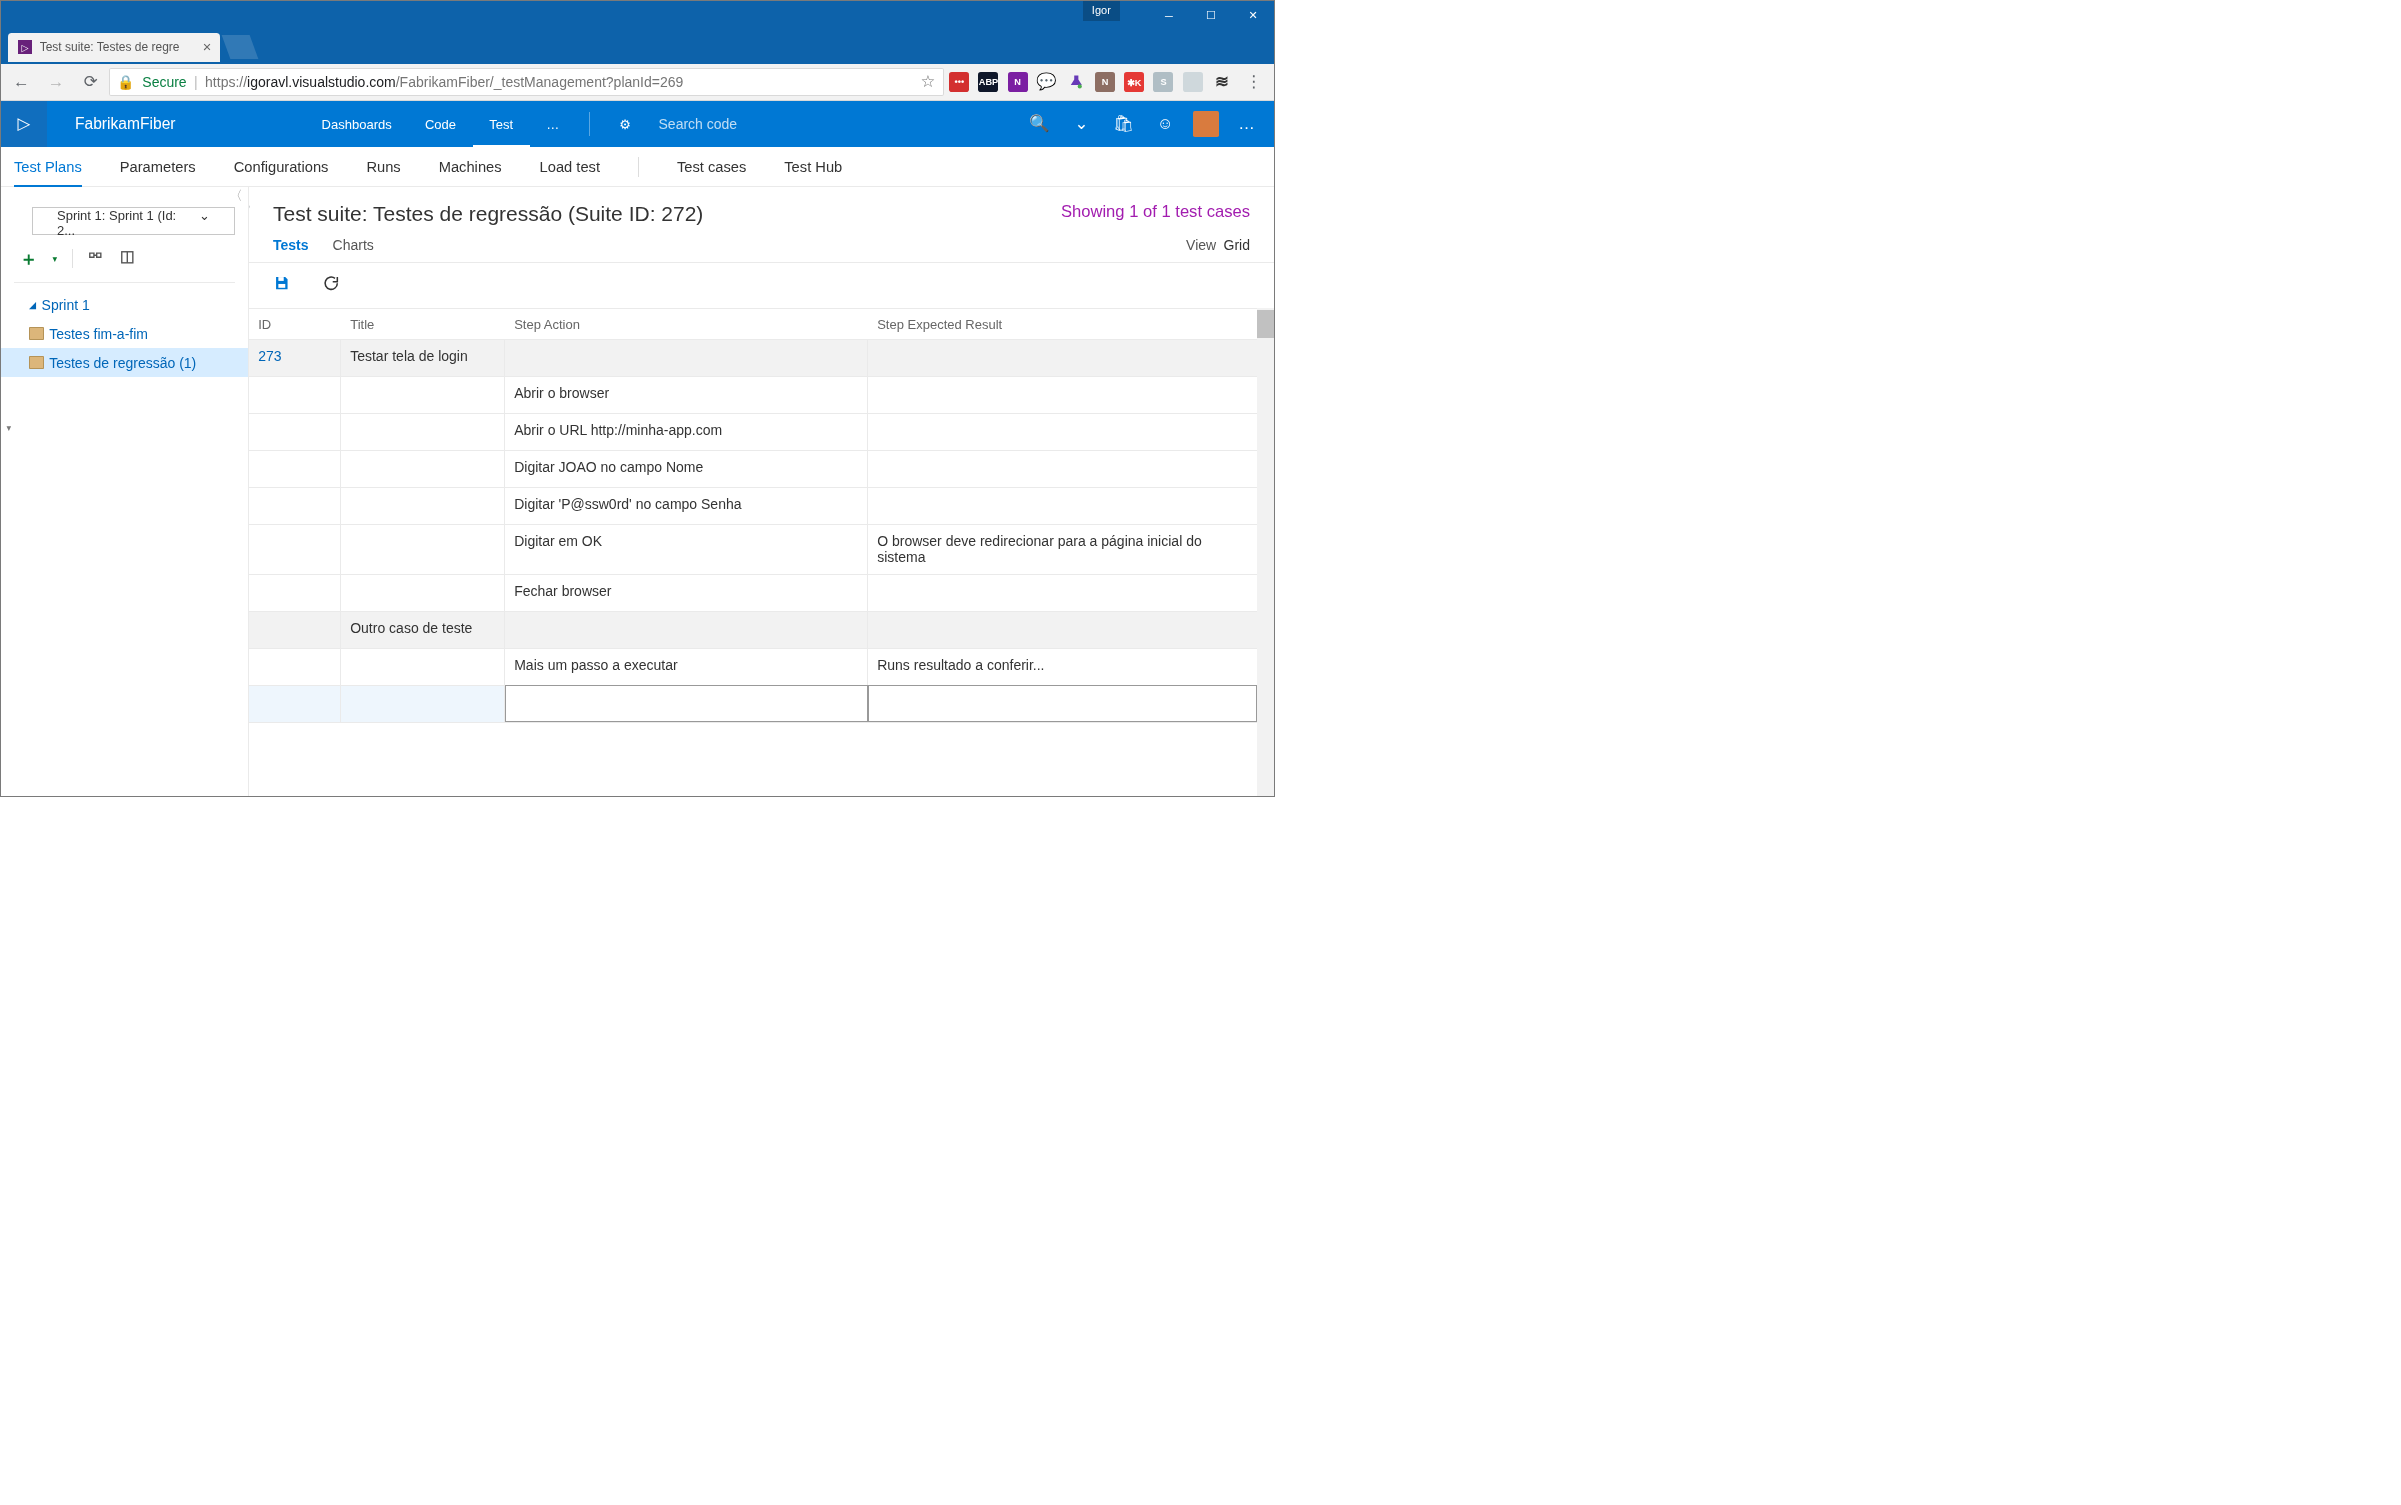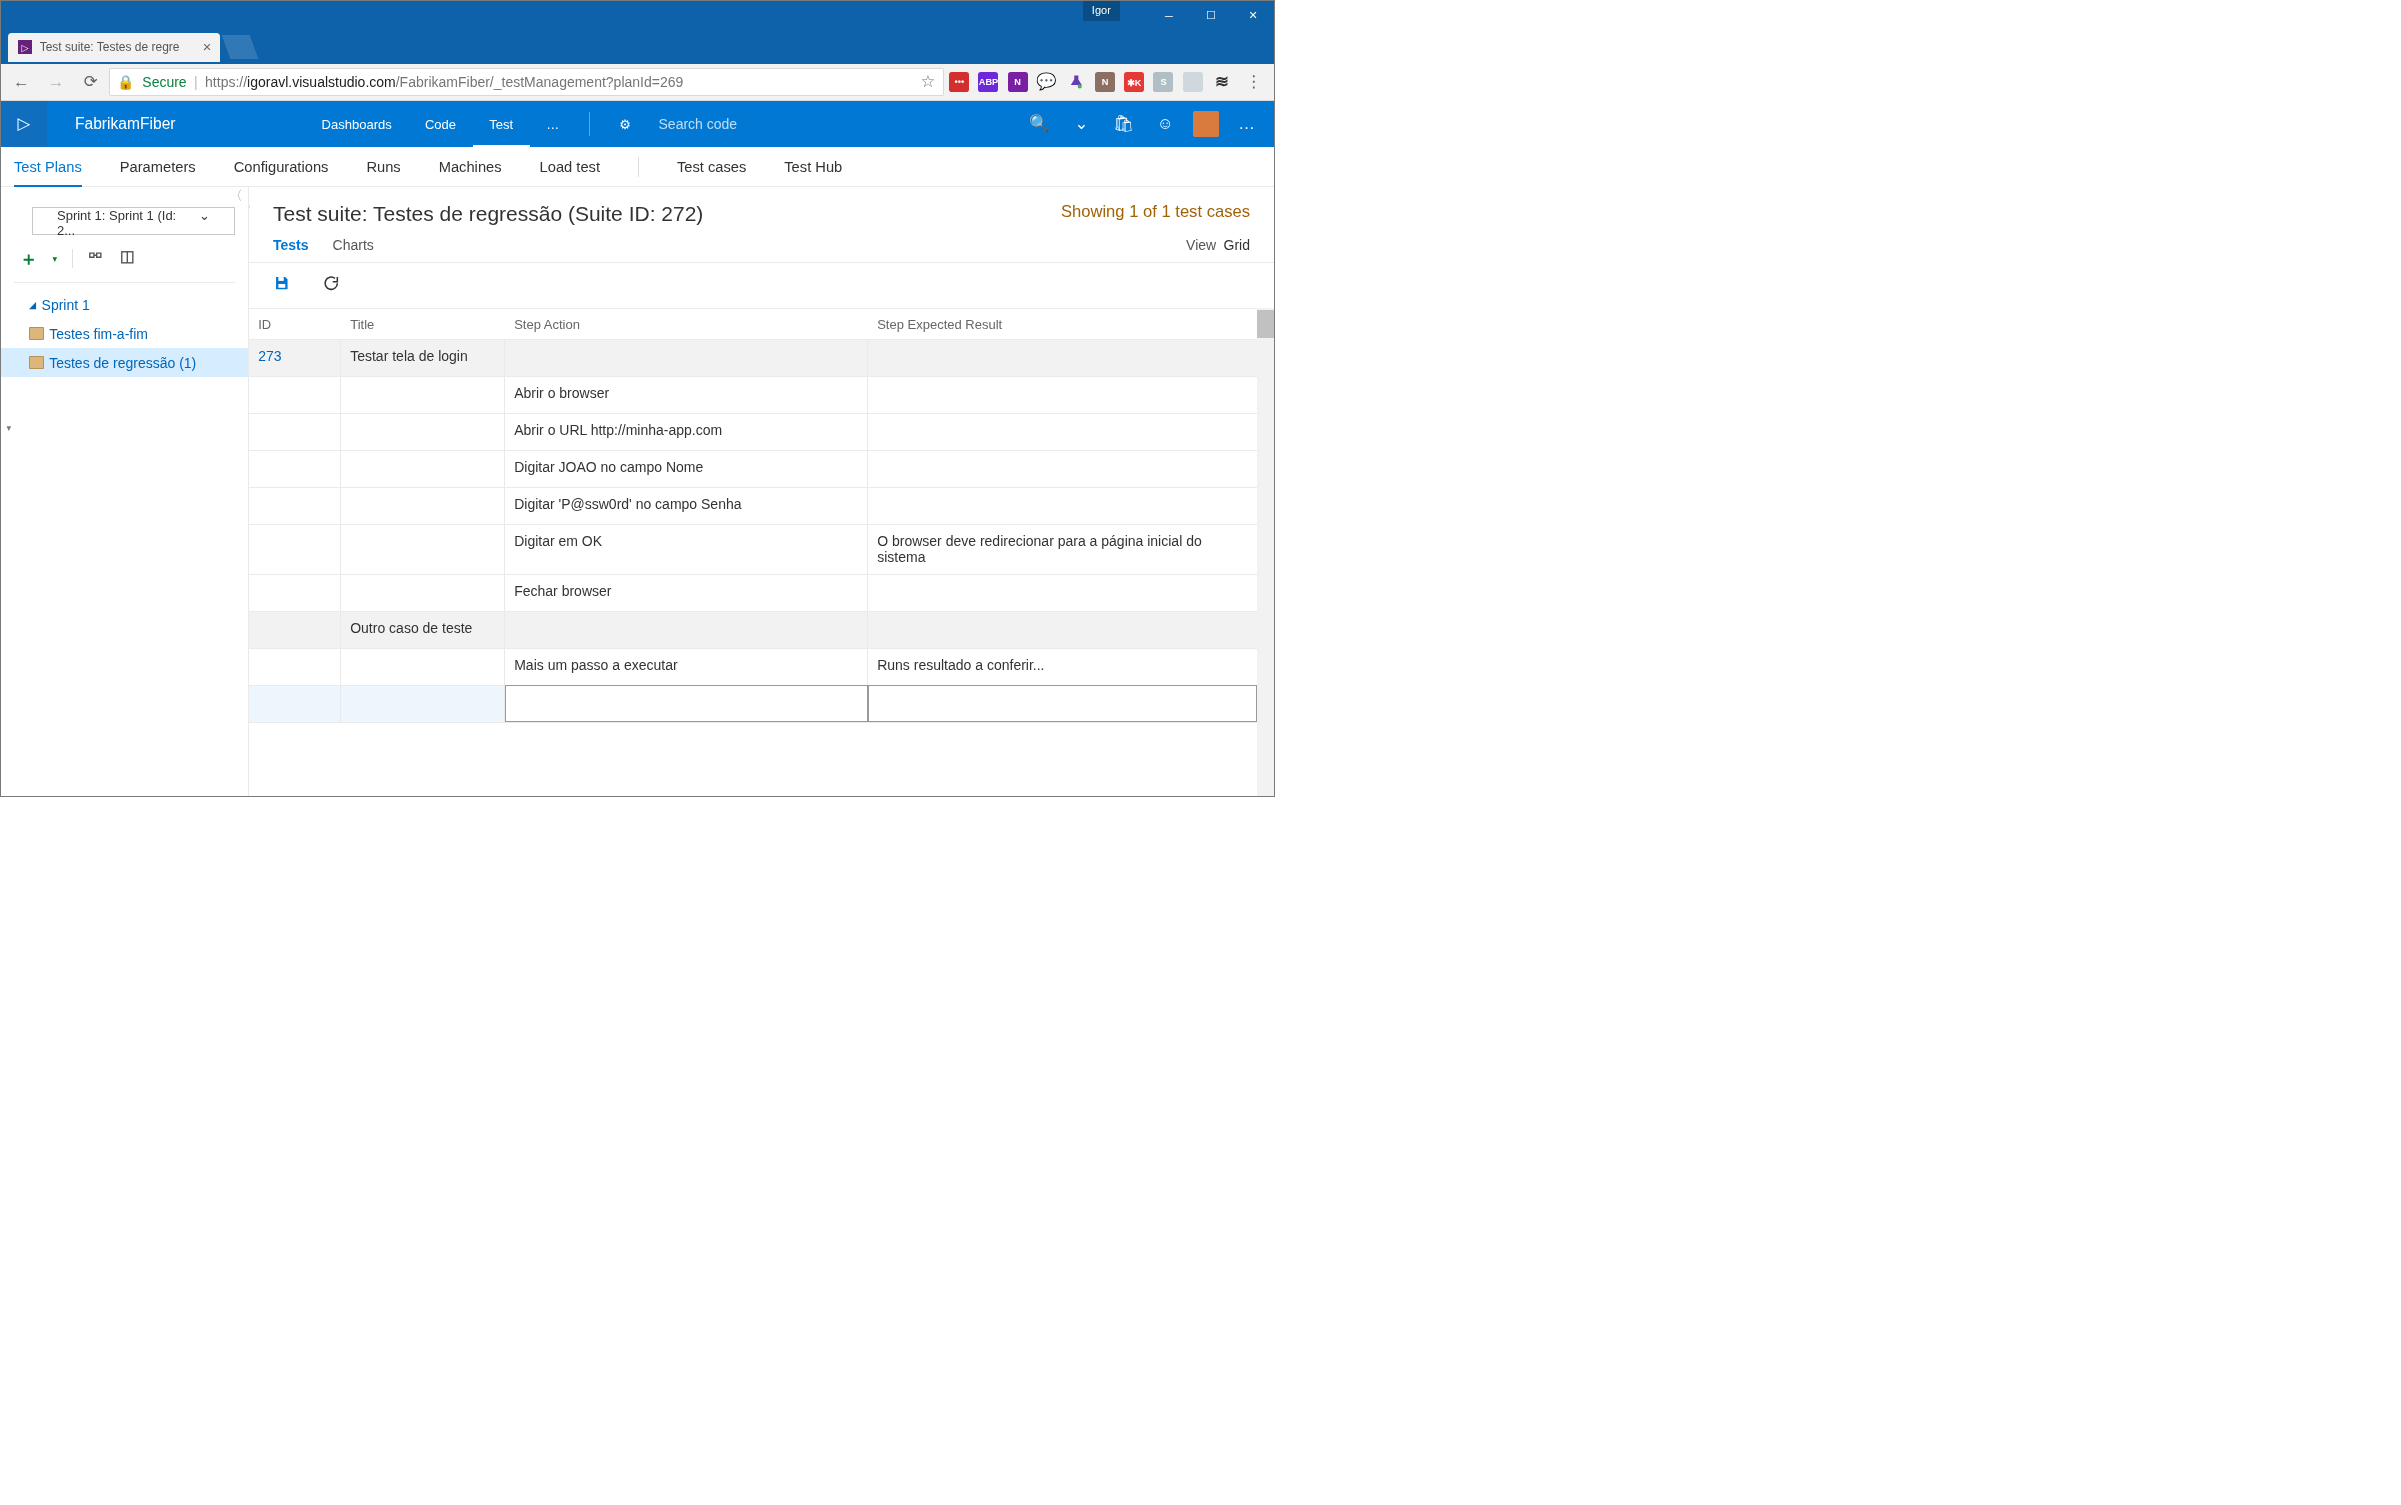--- a/index.html
+++ b/index.html
@@ -58,21 +58,21 @@
 .tree-row .caret { color:#0066b8; font-size:9.2px; }
 .tree-row.child { color:#0066b8; }
 .folder-icon { width:14.7px; height:13px; background:#dcb67a; border:0.9px solid #b59357; border-radius:0.9px; }
 .tree-row.selected { background:#d6ecff; }
 .tree-expander { position:absolute; left: 5.5px; top: 235px; color:#7a7a7a; font-size:9.2px; }
 
 .main { flex:1; display:flex; flex-direction:column; overflow:hidden; position:relative; }
 .recycle-hint { position:absolute; left:-5.5px; top: 7.4px; color:#9aa0a6; font-size:20px; }
 .page-header { display:flex; justify-content:space-between; align-items:flex-start; padding: 14.7px 24px 0 24px; }
 .page-title { font-size: 21px; color:#333; font-weight:400; }
-.page-count { color:#a16207; font-size:16.6px; }
+.page-count { color:#a21caf; font-size:16.6px; }
 .pivot { display:flex; align-items:center; padding: 11px 24px 0 24px; gap: 24px; font-size:14px; }
 .pivot .pv { color:#555; cursor:pointer; }
 .pivot .pv.active { color:#0078d4; font-weight:600; }
 .pivot .right { margin-left:auto; display:flex; gap:7.4px; align-items:center; color:#555; }
 .pivot .right .active-view { color:#333; }
 .thin-line { height:0.9px; background:#eaeaea; margin-top: 9.2px; }
 .cmd-bar { display:flex; align-items:center; gap: 31px; padding: 11px 24px; color:#0078d4; font-size:16.6px; }
 
 .grid-head { display:flex; border-top:0.9px solid #eaeaea; border-bottom:0.9px solid #eaeaea; color:#666; font-size:13px; }
 .col-id { width: 92px; padding:7.4px 9.2px; }
@@ -121,21 +121,21 @@
     <div class="addr">
       <span class="lock">🔒</span>
       <span class="secure">Secure</span>
       <span style="color:#bbb;">|</span>
       <span>
         <span class="path"><span>https</span>://</span><span class="domain">igoravl.visualstudio.com</span><span class="path">/FabrikamFiber/_testManagement?planId=269</span>
       </span>
       <span class="star">☆</span>
     </div>
     <div class="ext-icon" style="background:#d32f2f">•••</div>
-    <div class="ext-icon" style="background:#6d28d9">ABP</div>
+    <div class="ext-icon" style="background:#0f172a">ABP</div>
     <div class="ext-icon" style="background:#7b1fa2">N</div>
     <div class="ext-icon" style="color:#555;background:transparent;font-size:16.6px;">💬</div>
     <div class="ext-icon" style="background:transparent;">
         <svg class="ico" viewBox="0 0 24 24">
           <path fill="#673ab7" d="M9 2v6l-5 8h16l-5-8V2z"></path>
           <circle cx="17" cy="18" r="3" fill="#4caf50"></circle>
         </svg>
       </div>
     <div class="ext-icon" style="background:#8d6e63">N</div>
     <div class="ext-icon" style="background:#e53935">✱K</div>

